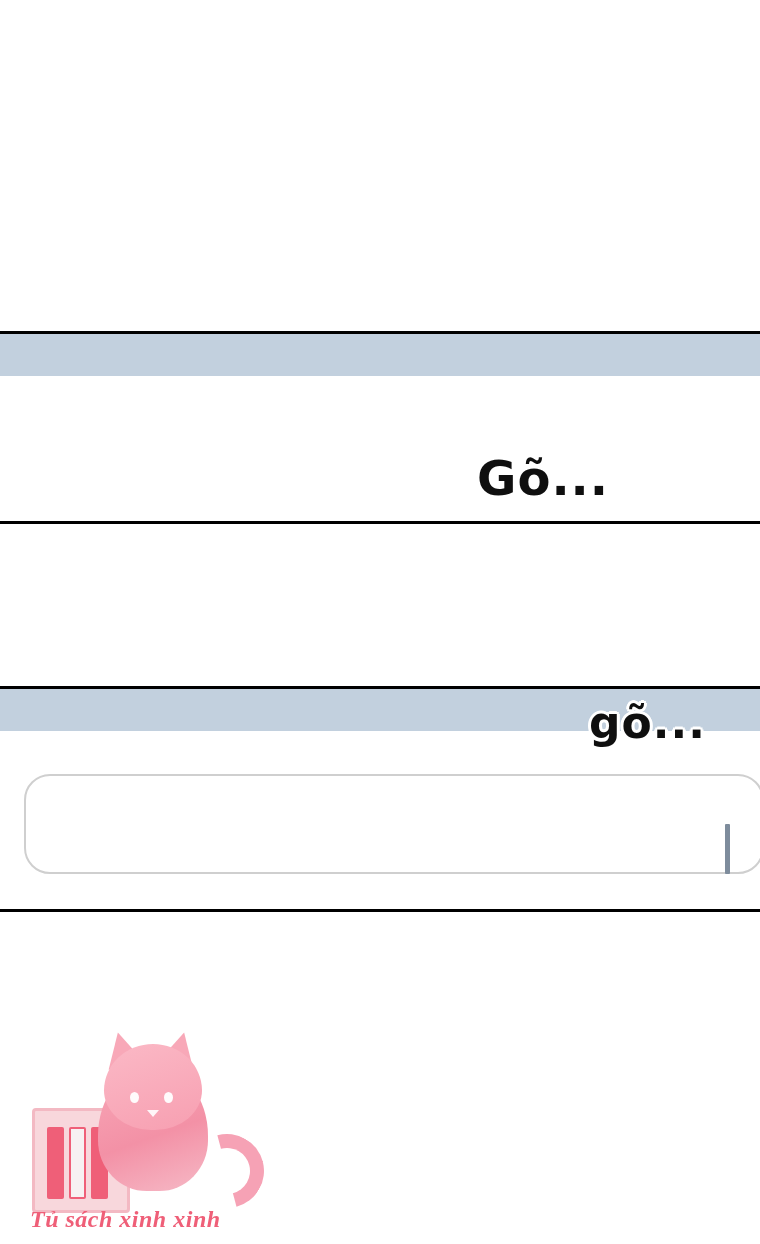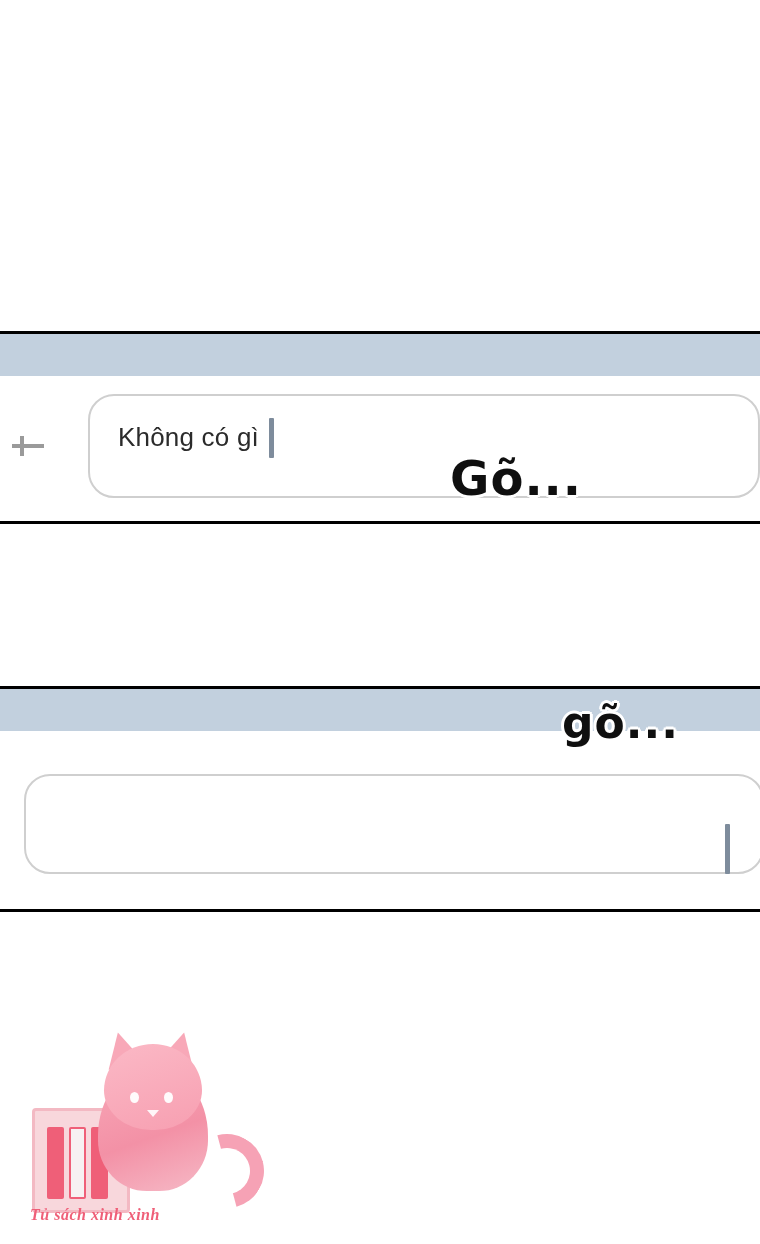--- a/index.html
+++ b/index.html
@@ -115,20 +115,21 @@
     letter-spacing: 1px;
     text-shadow:
       -2px -2px 0 #ffffff,
        2px -2px 0 #ffffff,
       -2px  2px 0 #ffffff,
        2px  2px 0 #ffffff,
        0   -3px 0 #ffffff,
        0    3px 0 #ffffff,
       -3px  0   0 #ffffff,
        3px  0   0 #ffffff;
+    margin-left: 27px;
   }
 
   
   .watermark {
     position: absolute;
     left: 18px;
     top: 1018px;
     width: 230px;
     height: 215px;
   }
@@ -225,43 +226,36 @@
     border-radius: 50%;
     transform: rotate(30deg);
   }
   .wm-label {
     position: absolute;
     left: 12px;
     top: 188px;
     font-family: "Liberation Serif", serif;
     font-style: italic;
     font-weight: 700;
-    font-size: 16px;
+    font-size: 24px;
     color: #ef5f78;
     letter-spacing: 0.5px;
     white-space: nowrap;
   }
 </style>
 </head>
 <body>
 
 <div class="page">
 
   <div class="panel" style="top:331px;height:193px;">
     <div class="panel-top-rule" style="top:0;"></div>
     <div class="panel-band" style="top:3px;height:42px;"></div>
     <div class="panel-bottom-rule" style="top:190px;"></div>
 
-    <div class="input-row" style="left:6px;top:63px;width:754px;">
-      <div class="plus-icon"></div>
-      <div class="text-bubble" style="margin-left:38px;width:700px;min-height:104px;padding:24px 28px;">
-        <span class="bubble-text">Không có gì</span>
-        <span class="caret" style="height:40px;margin-top:-2px;"></span>
-      </div>
-    </div>
 
     <div class="sfx" style="left:450px;top:119px;font-size:48px;">Gõ...</div>
   </div>
 
   <div class="panel" style="top:686px;height:226px;">
     <div class="panel-top-rule" style="top:0;"></div>
     <div class="panel-band" style="top:3px;height:42px;"></div>
     <div class="panel-bottom-rule" style="top:223px;"></div>
 
     <div class="sfx" style="left:562px;top:11px;font-size:44px;">gõ...</div>

